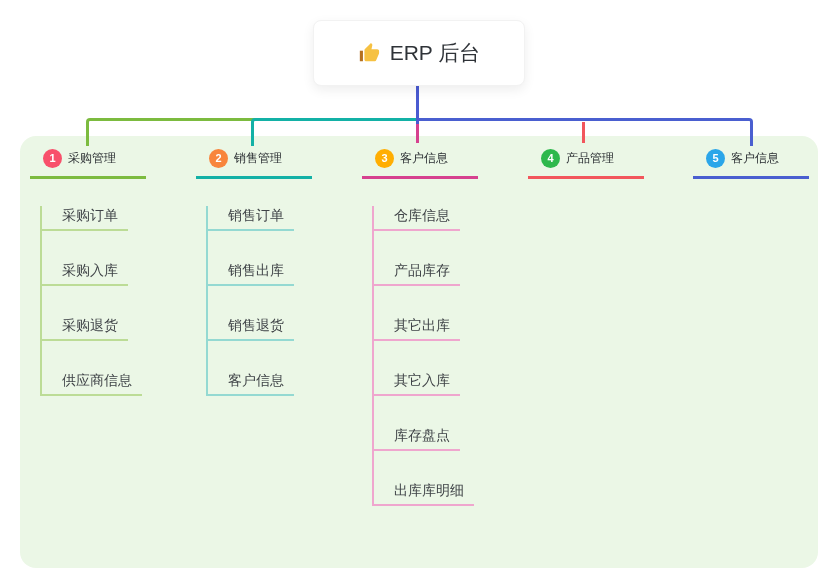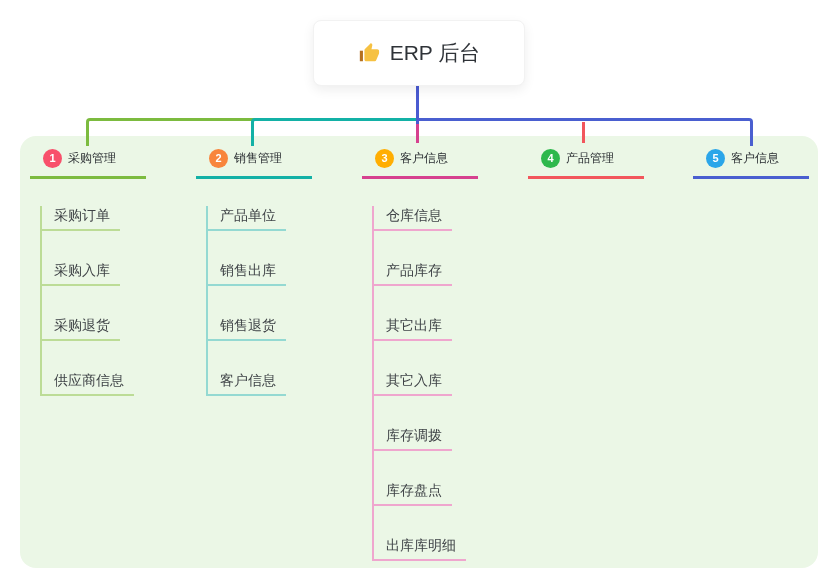--- a/index.html
+++ b/index.html
@@ -45,21 +45,21 @@
     flex:0 0 auto; width:19px; height:19px; border-radius:50%;
     background:var(--badge); color:#fff; font-size:11px; font-weight:bold;
     display:flex; align-items:center; justify-content:center;
   }
   .branch-label { font-size:12px; color:#2b2f33; line-height:22px; white-space:nowrap; }
   ul.children {
     list-style:none; margin:0 0 0 10px; padding:0;
     border-left:2px solid var(--lite);
   }
   ul.children li {
-    width:max-content; margin-top:30px; padding:0 10px 5px 12px;
+    width:max-content; margin-top:30px; padding:0 10px 5px 20px;
     border-bottom:2px solid var(--lite);
     font-size:14px; line-height:18px; color:#3f4347; white-space:nowrap;
     cursor:pointer;
   }
   ul.children li:first-child { margin-top:27px; }
 </style>
 </head>
 <body>
 
 <div class="canvas">
@@ -95,38 +95,37 @@
       <li>供应商信息</li>
     </ul>
   </div>
 
   <div class="branch b2" style="--line: #13b1a6; --lite: #94d9d2; --badge: #f8853c;">
     <div class="branch-header">
       <span class="badge">2</span>
       <span class="branch-label">销售管理</span>
     </div>
     <ul class="children">
-      <li>产品单位</li>
+      <li>销售订单</li>
       <li>销售出库</li>
       <li>销售退货</li>
       <li>客户信息</li>
     </ul>
   </div>
 
   <div class="branch b3" style="--line: #d6418f; --lite: #efa6ce; --badge: #ffae02;">
     <div class="branch-header">
       <span class="badge">3</span>
       <span class="branch-label">客户信息</span>
     </div>
     <ul class="children">
       <li>仓库信息</li>
       <li>产品库存</li>
       <li>其它出库</li>
       <li>其它入库</li>
-      <li>库存调拨</li>
       <li>库存盘点</li>
       <li>出库库明细</li>
     </ul>
   </div>
 
   <div class="branch b4" style="--line: #f2565c; --lite: #f8b0ad; --badge: #2eb84c;">
     <div class="branch-header">
       <span class="badge">4</span>
       <span class="branch-label">产品管理</span>
     </div>

